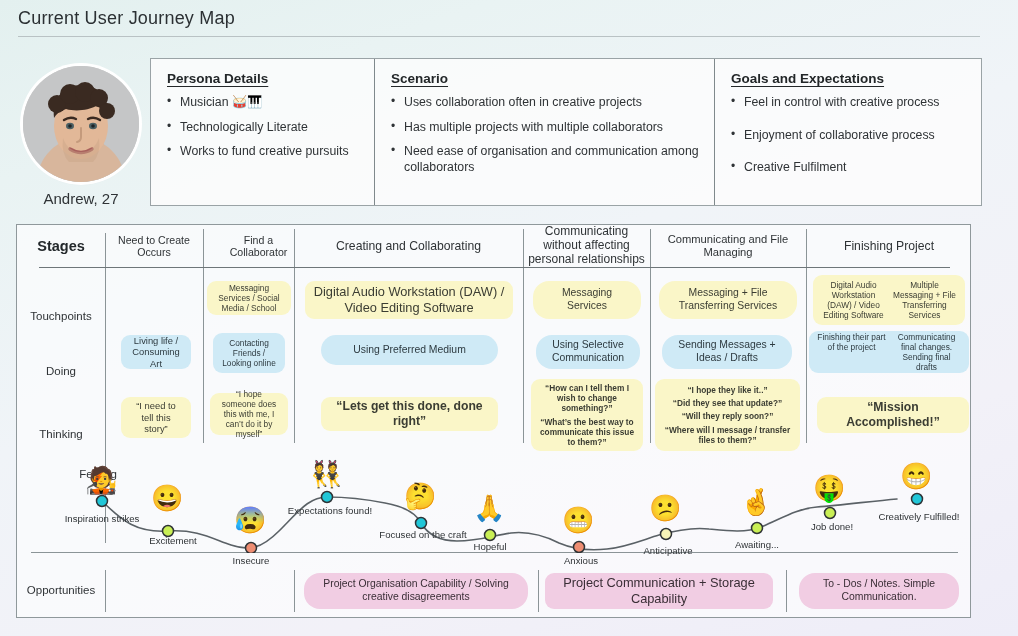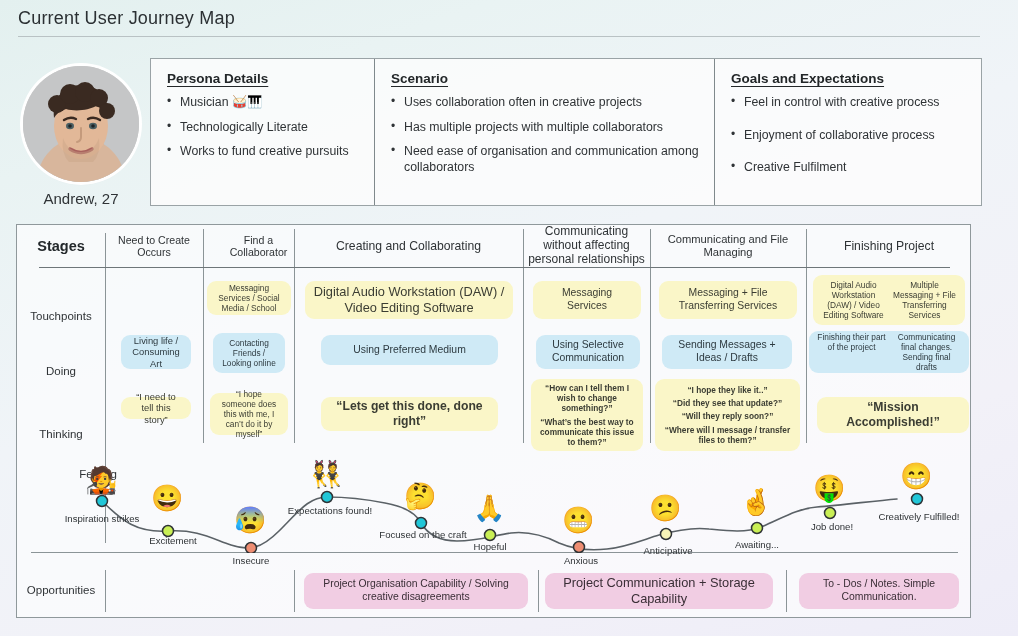--- a/index.html
+++ b/index.html
@@ -93,21 +93,21 @@
     display:flex; align-items:center; justify-content:center;
   }
   .card.yellow { background:#faf6c8; color:#3b3d33; }
   .card.blue   { background:#cfeaf6; color:#2d3a40; }
   .card.pink   { background:#f1cde3; color:#3a2e36; }
   .card .two { display:flex; width:100%; gap:6px; }
   .card .two > div { flex:1; }
 
   .t-xs { font-size:8.3px; }
   .t-sm { font-size:9.4px; }
-  .t-md { font-size:10.4px; }
+  .t-md { font-size:10.4px;border-radius:16px; }
   .t-lg { font-size:12.8px; }
   .t-xl { font-size:12.2px; font-weight:700; }
   .b { font-weight:700; }
 
   
   .feel-area { position:absolute; left:0; top:230px; width:955px; height:98px; }
   .feel-svg { position:absolute; left:0; top:0; }
   .emoji { position:absolute; font-size:26px; line-height:1; transform:translate(-50%,0); }
   .feel-lbl {
     position:absolute; font-size:9.6px; color:#2f3336; text-align:center;
@@ -225,21 +225,21 @@
     <div class="card blue t-md" style="left:304px; top:110px; width:177px; height:30px;">Using Preferred Medium</div>
     <div class="card blue t-md" style="left:519px; top:110px; width:104px; height:34px;">Using Selective Communication</div>
     <div class="card blue t-md" style="left:645px; top:110px; width:130px; height:34px;">Sending Messages + Ideas / Drafts</div>
     <div class="card blue" style="left:792px; top:106px; width:160px; height:42px;">
       <div class="two">
         <div class="t-xs">Finishing their part of the project</div>
         <div class="t-xs">Communicating final changes. Sending final drafts</div>
       </div>
     </div>
 
-    <div class="card yellow t-sm" style="left:104px; top:172px; width:70px; height:22px;">“I need to tell this story”</div>
+    <div class="card yellow t-sm" style="left:104px; top:172px; width:70px; height:41px;">“I need to tell this story”</div>
     <div class="card yellow t-xs" style="left:193px; top:168px; width:78px; height:42px;">“I hope someone does this with me, I can’t do it by myself”</div>
     <div class="card yellow t-xl" style="left:304px; top:172px; width:177px; height:34px;">“Lets get this done, done right”</div>
 
     <div class="card yellow" style="left:514px; top:154px; width:112px; height:72px; flex-direction:column; gap:4px;">
       <div class="t-xs b">“How can I tell them I wish to change something?”</div>
       <div class="t-xs b">“What’s the best way to communicate this issue to them?”</div>
     </div>
 
     <div class="card yellow" style="left:638px; top:154px; width:145px; height:72px; flex-direction:column; gap:3px;">
       <div class="t-xs b">“I hope they like it..”</div>

